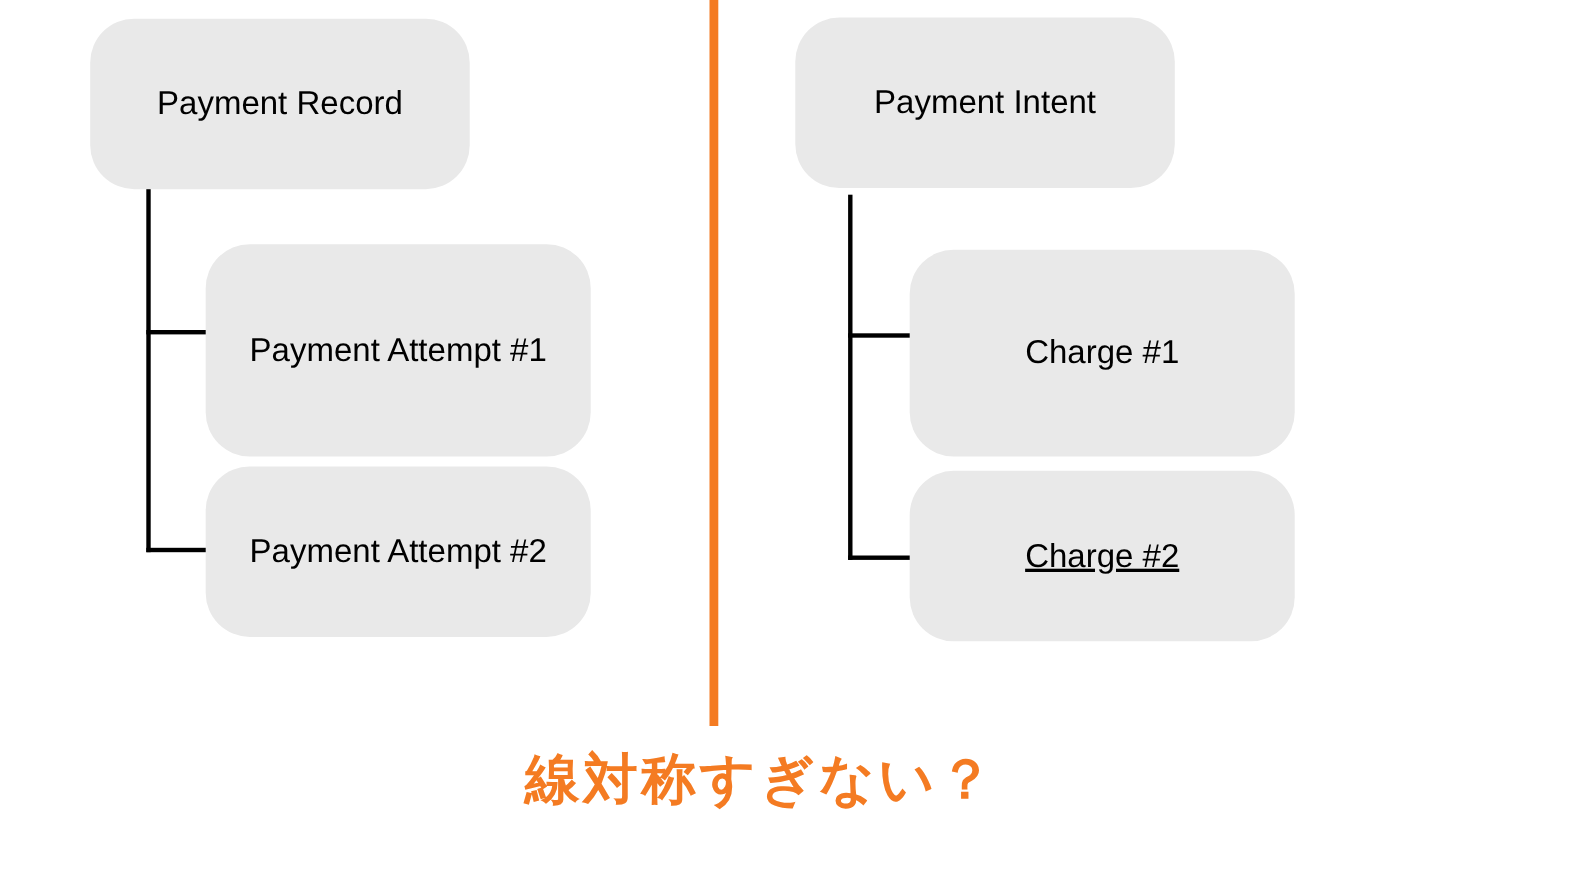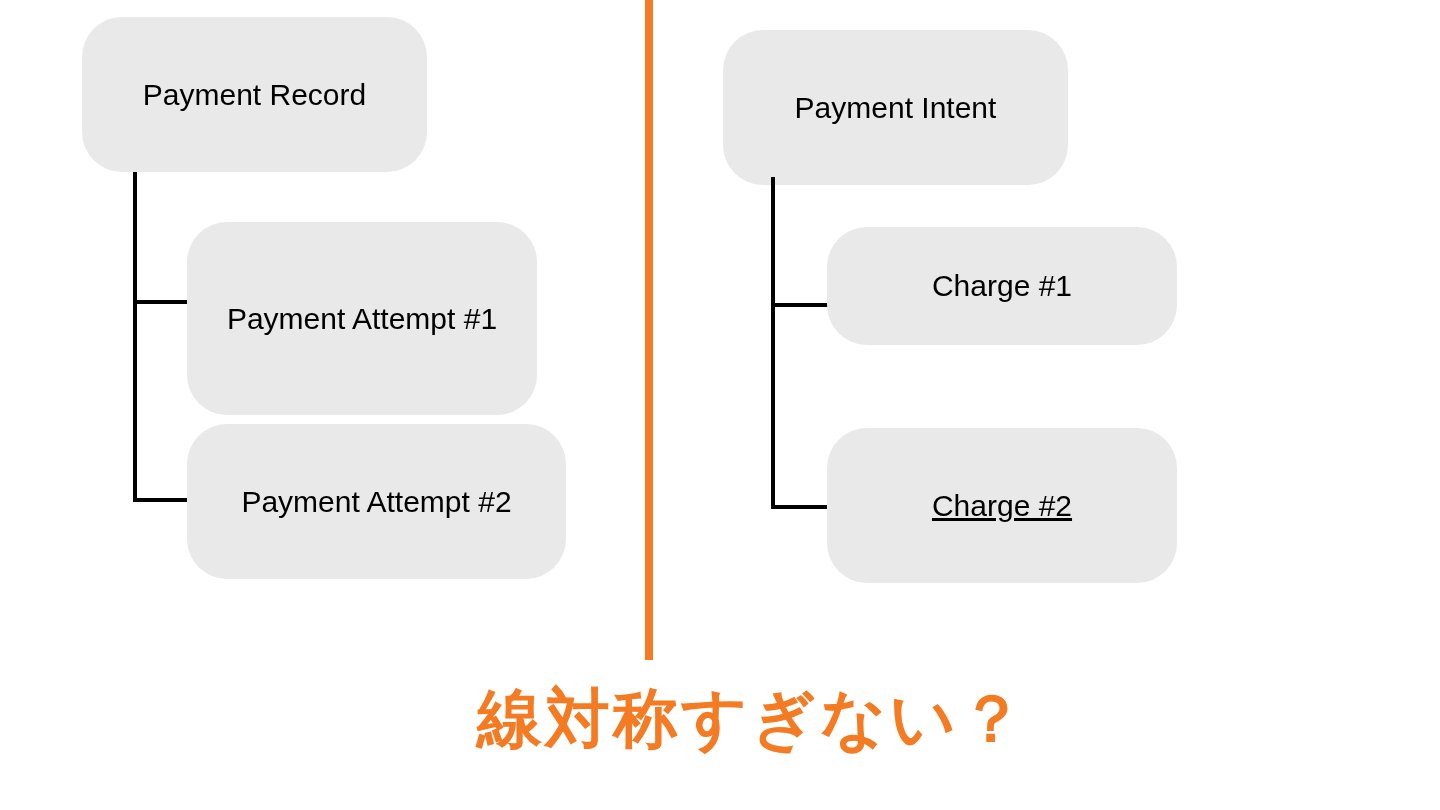--- a/index.html
+++ b/index.html
@@ -28,25 +28,25 @@
     align-items: center;
     justify-content: center;
     font-size: 30px;
     color: var(--node-text);
     text-align: center;
   }
 
   
   .node-l-root  { left: 82px;  top: 17px;  width: 345px; height: 155px; }
   .node-l-c1    { left: 187px; top: 222px; width: 350px; height: 193px; }
-  .node-l-c2    { left: 187px; top: 424px; width: 379px; height: 155px; }
+  .node-l-c2    { left: 187px; top: 424px; width: 350px; height: 155px; }
 
   
-  .node-r-root  { left: 723px; top: 30px;  width: 345px; height: 155px; }
-  .node-r-c1    { left: 827px; top: 227px; width: 350px; height: 118px; }
+  .node-r-root  { left: 723px; top: 16px;  width: 345px; height: 155px; }
+  .node-r-c1    { left: 827px; top: 227px; width: 350px; height: 188px; }
   .node-r-c2    { left: 827px; top: 428px; width: 350px; height: 155px; text-decoration: underline; }
 
   .line {
     position: absolute;
     background: var(--connector);
   }
   .l-trunk  { left: 133px; top: 172px; width: 4px;  height: 330px; }
   .l-branch1{ left: 133px; top: 300px; width: 58px; height: 4px; }
   .l-branch2{ left: 133px; top: 498px; width: 58px; height: 4px; }
 
@@ -61,21 +61,21 @@
     width: 8px;
     height: 660px;
     background: var(--accent);
   }
 
   .caption {
     position: absolute;
     left: 477px;
     top: 675px;
     width: 400px;
-    font-size: 65px;
+    font-size: 50px;
     font-weight: bold;
     letter-spacing: 3px;
     color: var(--accent);
     white-space: nowrap;
   }
 </style>
 </head>
 <body>
 
 <div class="canvas">

